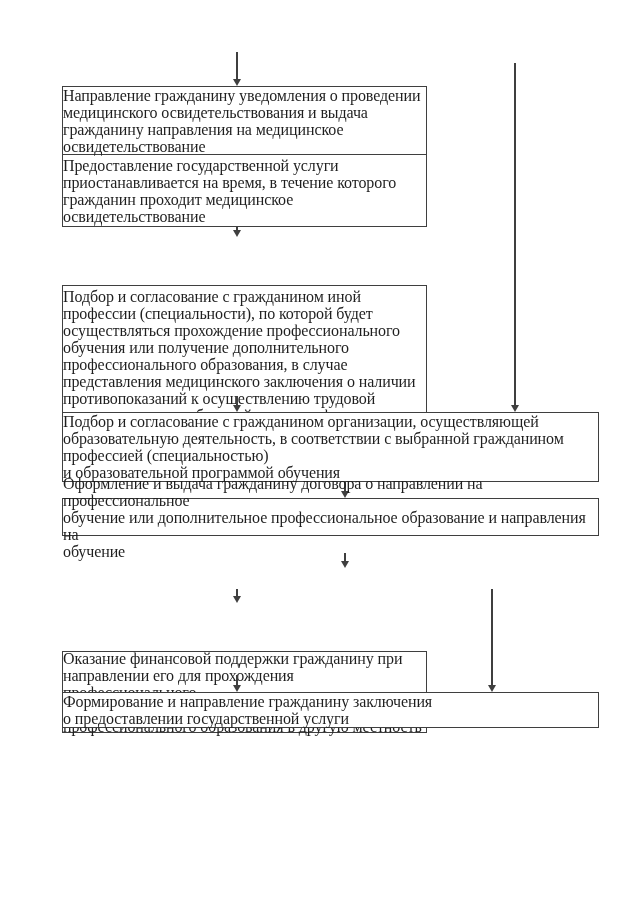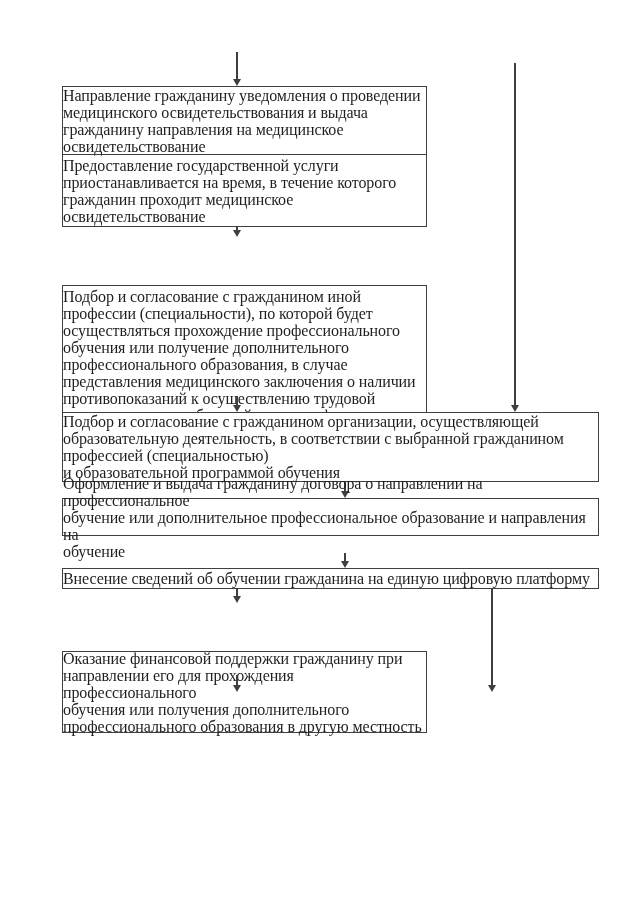--- a/index.html
+++ b/index.html
@@ -128,31 +128,32 @@
   <div class="varrow" style="left:344px;top:482px;height:9px"></div>
 
   <div class="box wide" style="top:498px;height:38px">
     <div class="box-text">Оформление и выдача гражданину договора о направлении на профессиональное
 обучение или дополнительное профессиональное образование и направления на
 обучение</div>
   </div>
 
   <div class="varrow" style="left:344px;top:553px;height:8px"></div>
 
-  <div class="box wide" style="top:568px;height:21px">
-    <div class="box-text">Внесение сведений об обучении гражданина на единую цифровую платформу</div>
-  </div>
 
   <div class="varrow" style="left:236px;top:589px;height:7px"></div>
 
   <div class="varrow" style="left:491px;top:589px;height:96px"></div>
 
   <div class="box narrow" style="top:603px;height:82px">
     <div class="box-text">Оказание финансовой поддержки гражданину при
 направлении его для прохождения профессионального
 обучения или получения дополнительного
 профессионального образования в другую местность</div>
   </div>
 
   <div class="varrow" style="left:236px;top:675px;height:10px"></div>
 
+  <div class="box wide" style="top:692px;height:36px">
+    <div class="box-text">Формирование и направление гражданину заключения
+о предоставлении государственной услуги</div>
+  </div>
 
 </div>
 
 </body></html>

